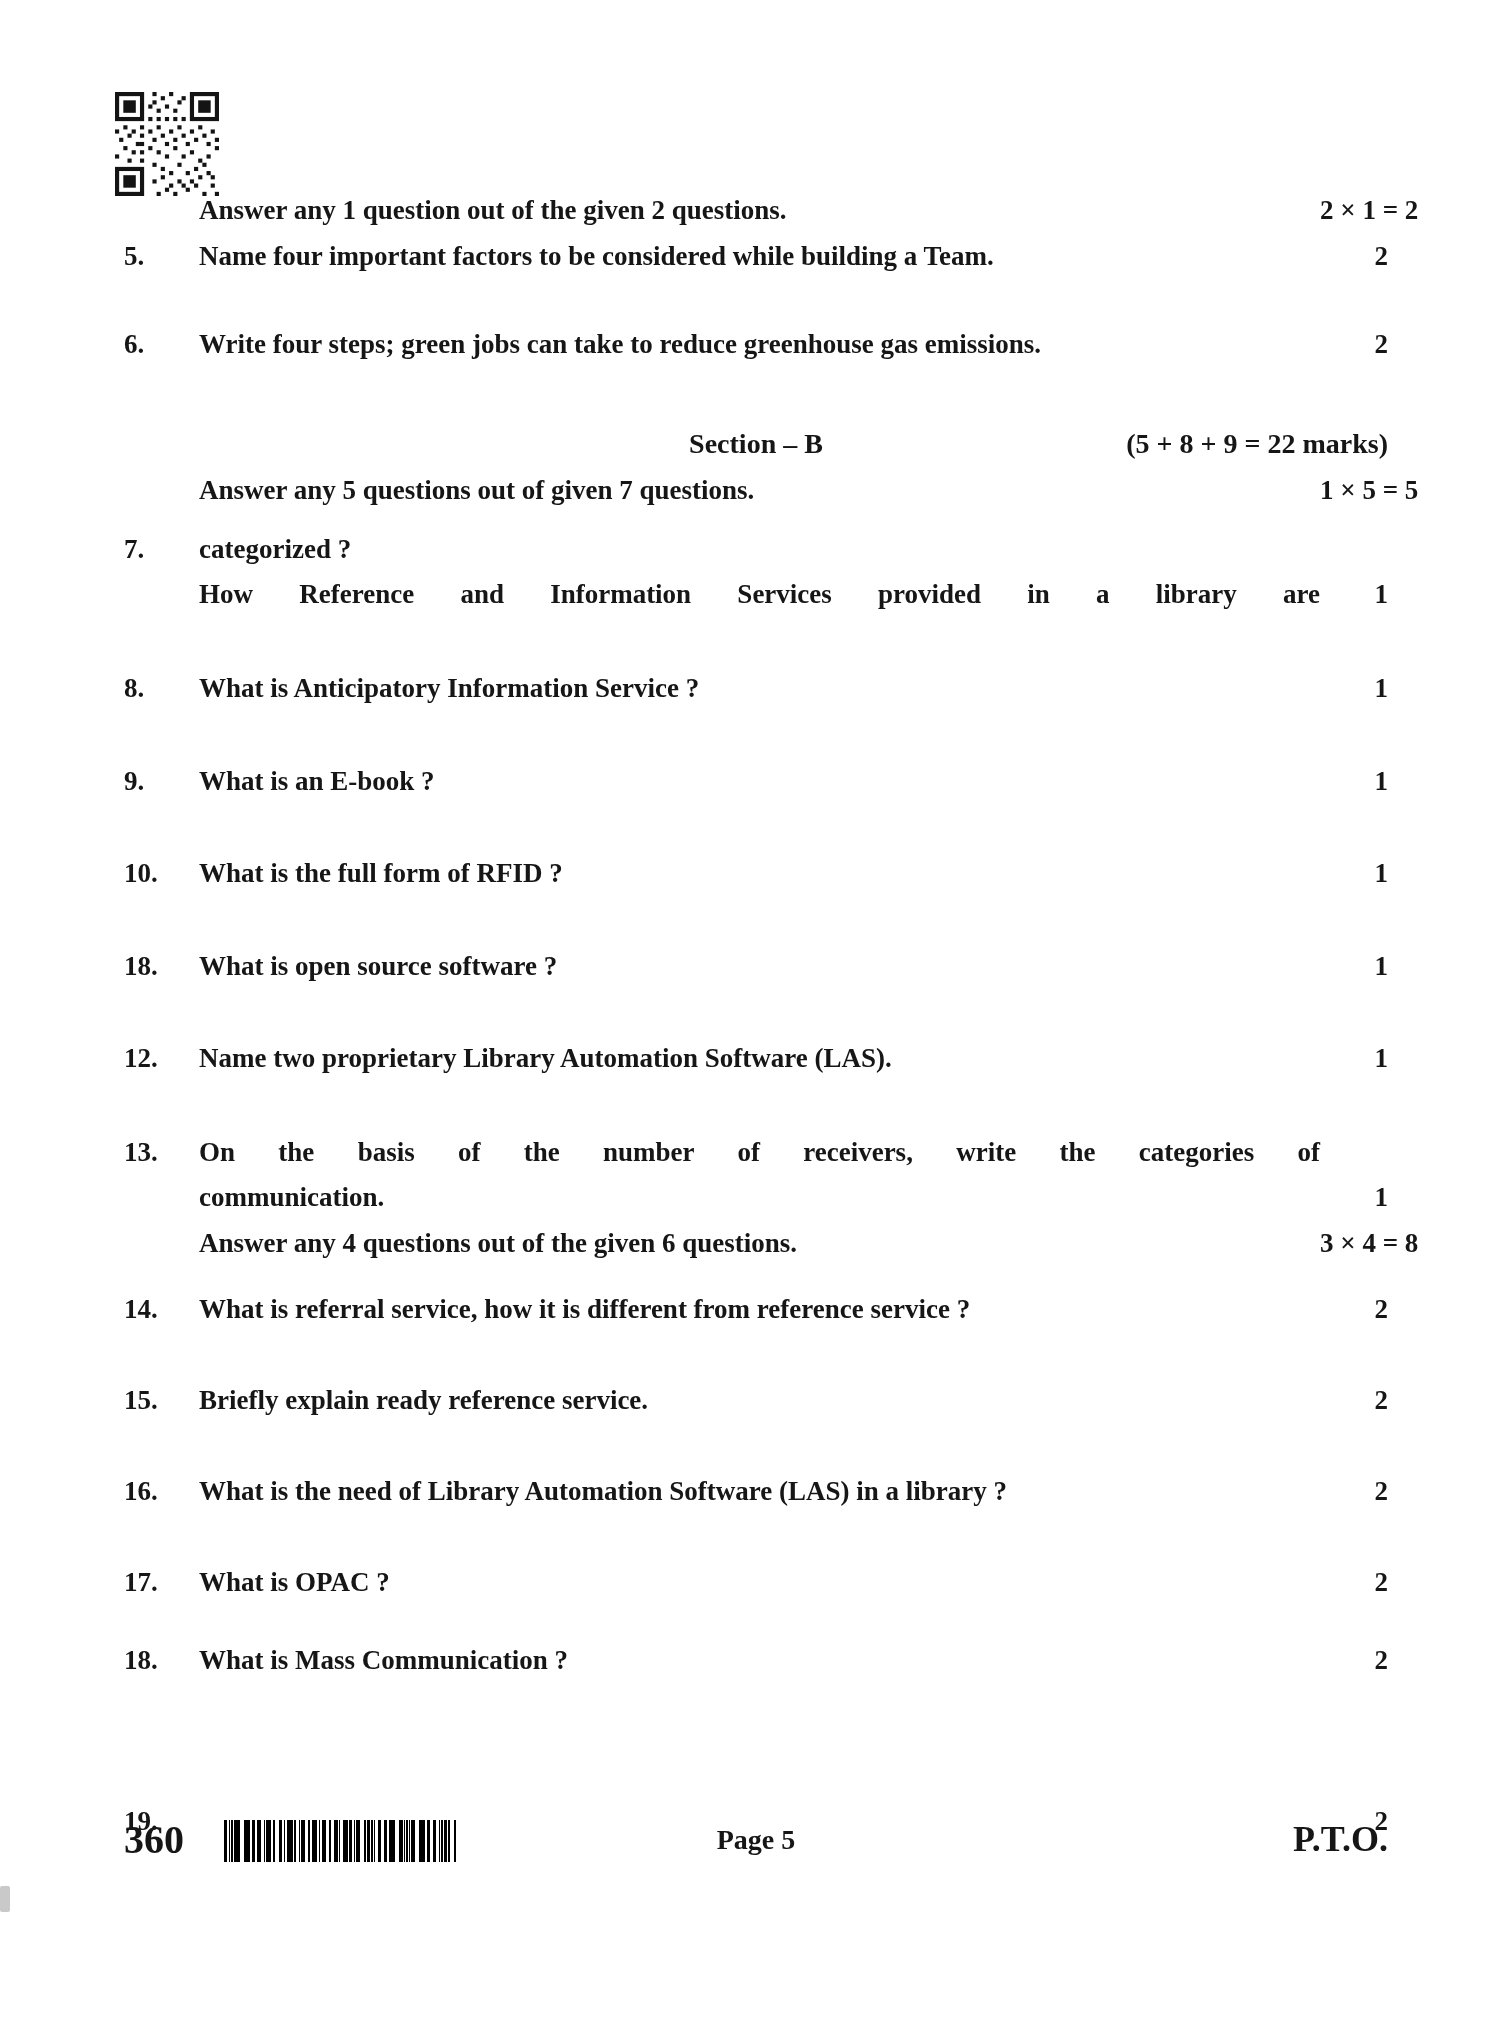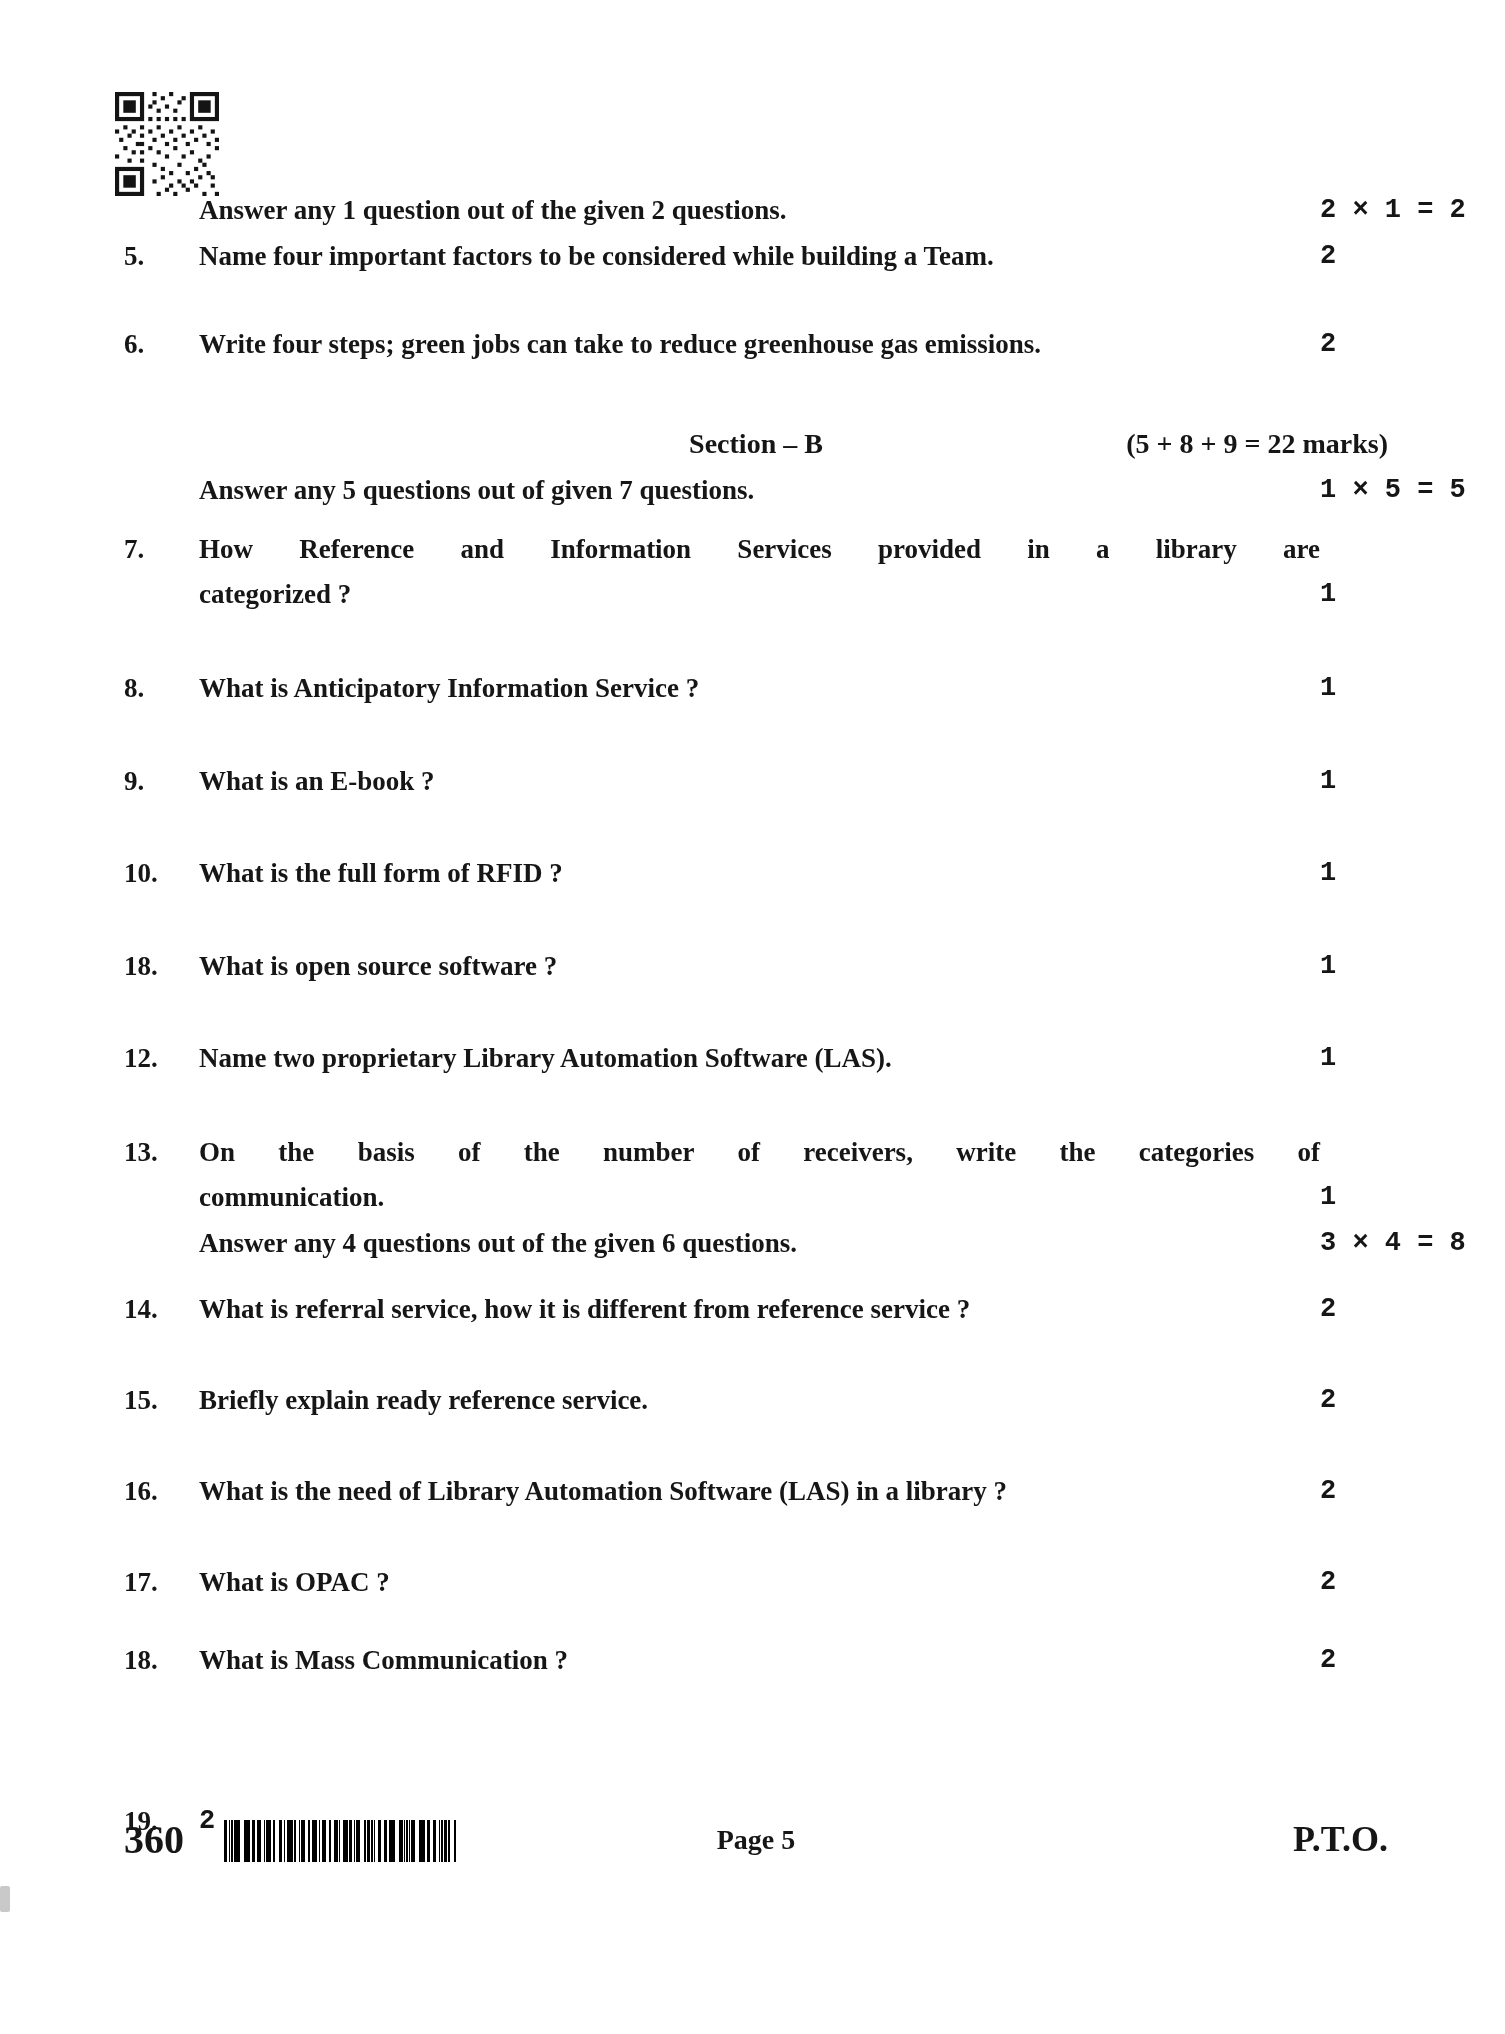--- a/index.html
+++ b/index.html
@@ -30,24 +30,23 @@
     width: 1121px;
     flex: none;
   }
   .qline { min-height: 45px; }
   .stretch {
     text-align: justify;
     text-align-last: justify;
   }
   .marks {
     flex: 1;
-    text-align: left;
+    text-align: right;
     align-self: flex-end;
     white-space: nowrap;
-    font-family: Liberation Mono, monospace;
   }
   .section-row {
     position: absolute;
     left: 124px;
     width: 1264px;
     text-align: center;
     font-size: 28px;
   }
   .section-marks {
     position: absolute;
@@ -224,22 +223,22 @@
     <div class="qno"></div>
     <div class="qtext">
       <div class="qline">Answer any 5 questions out of given 7 questions.</div>
     </div>
     <div class="marks">1 × 5 = 5</div>
   </div>
 
   <div class="row" style="top:527px">
     <div class="qno">7.</div>
     <div class="qtext">
+      <div class="qline">categorized ?</div>
       <div class="qline stretch">How Reference and Information Services provided in a library are</div>
-      <div class="qline">categorized ?</div>
     </div>
     <div class="marks">1</div>
   </div>
 
   <div class="row" style="top:666px">
     <div class="qno">8.</div>
     <div class="qtext">
       <div class="qline">What is Anticipatory Information Service ?</div>
     </div>
     <div class="marks">1</div>

